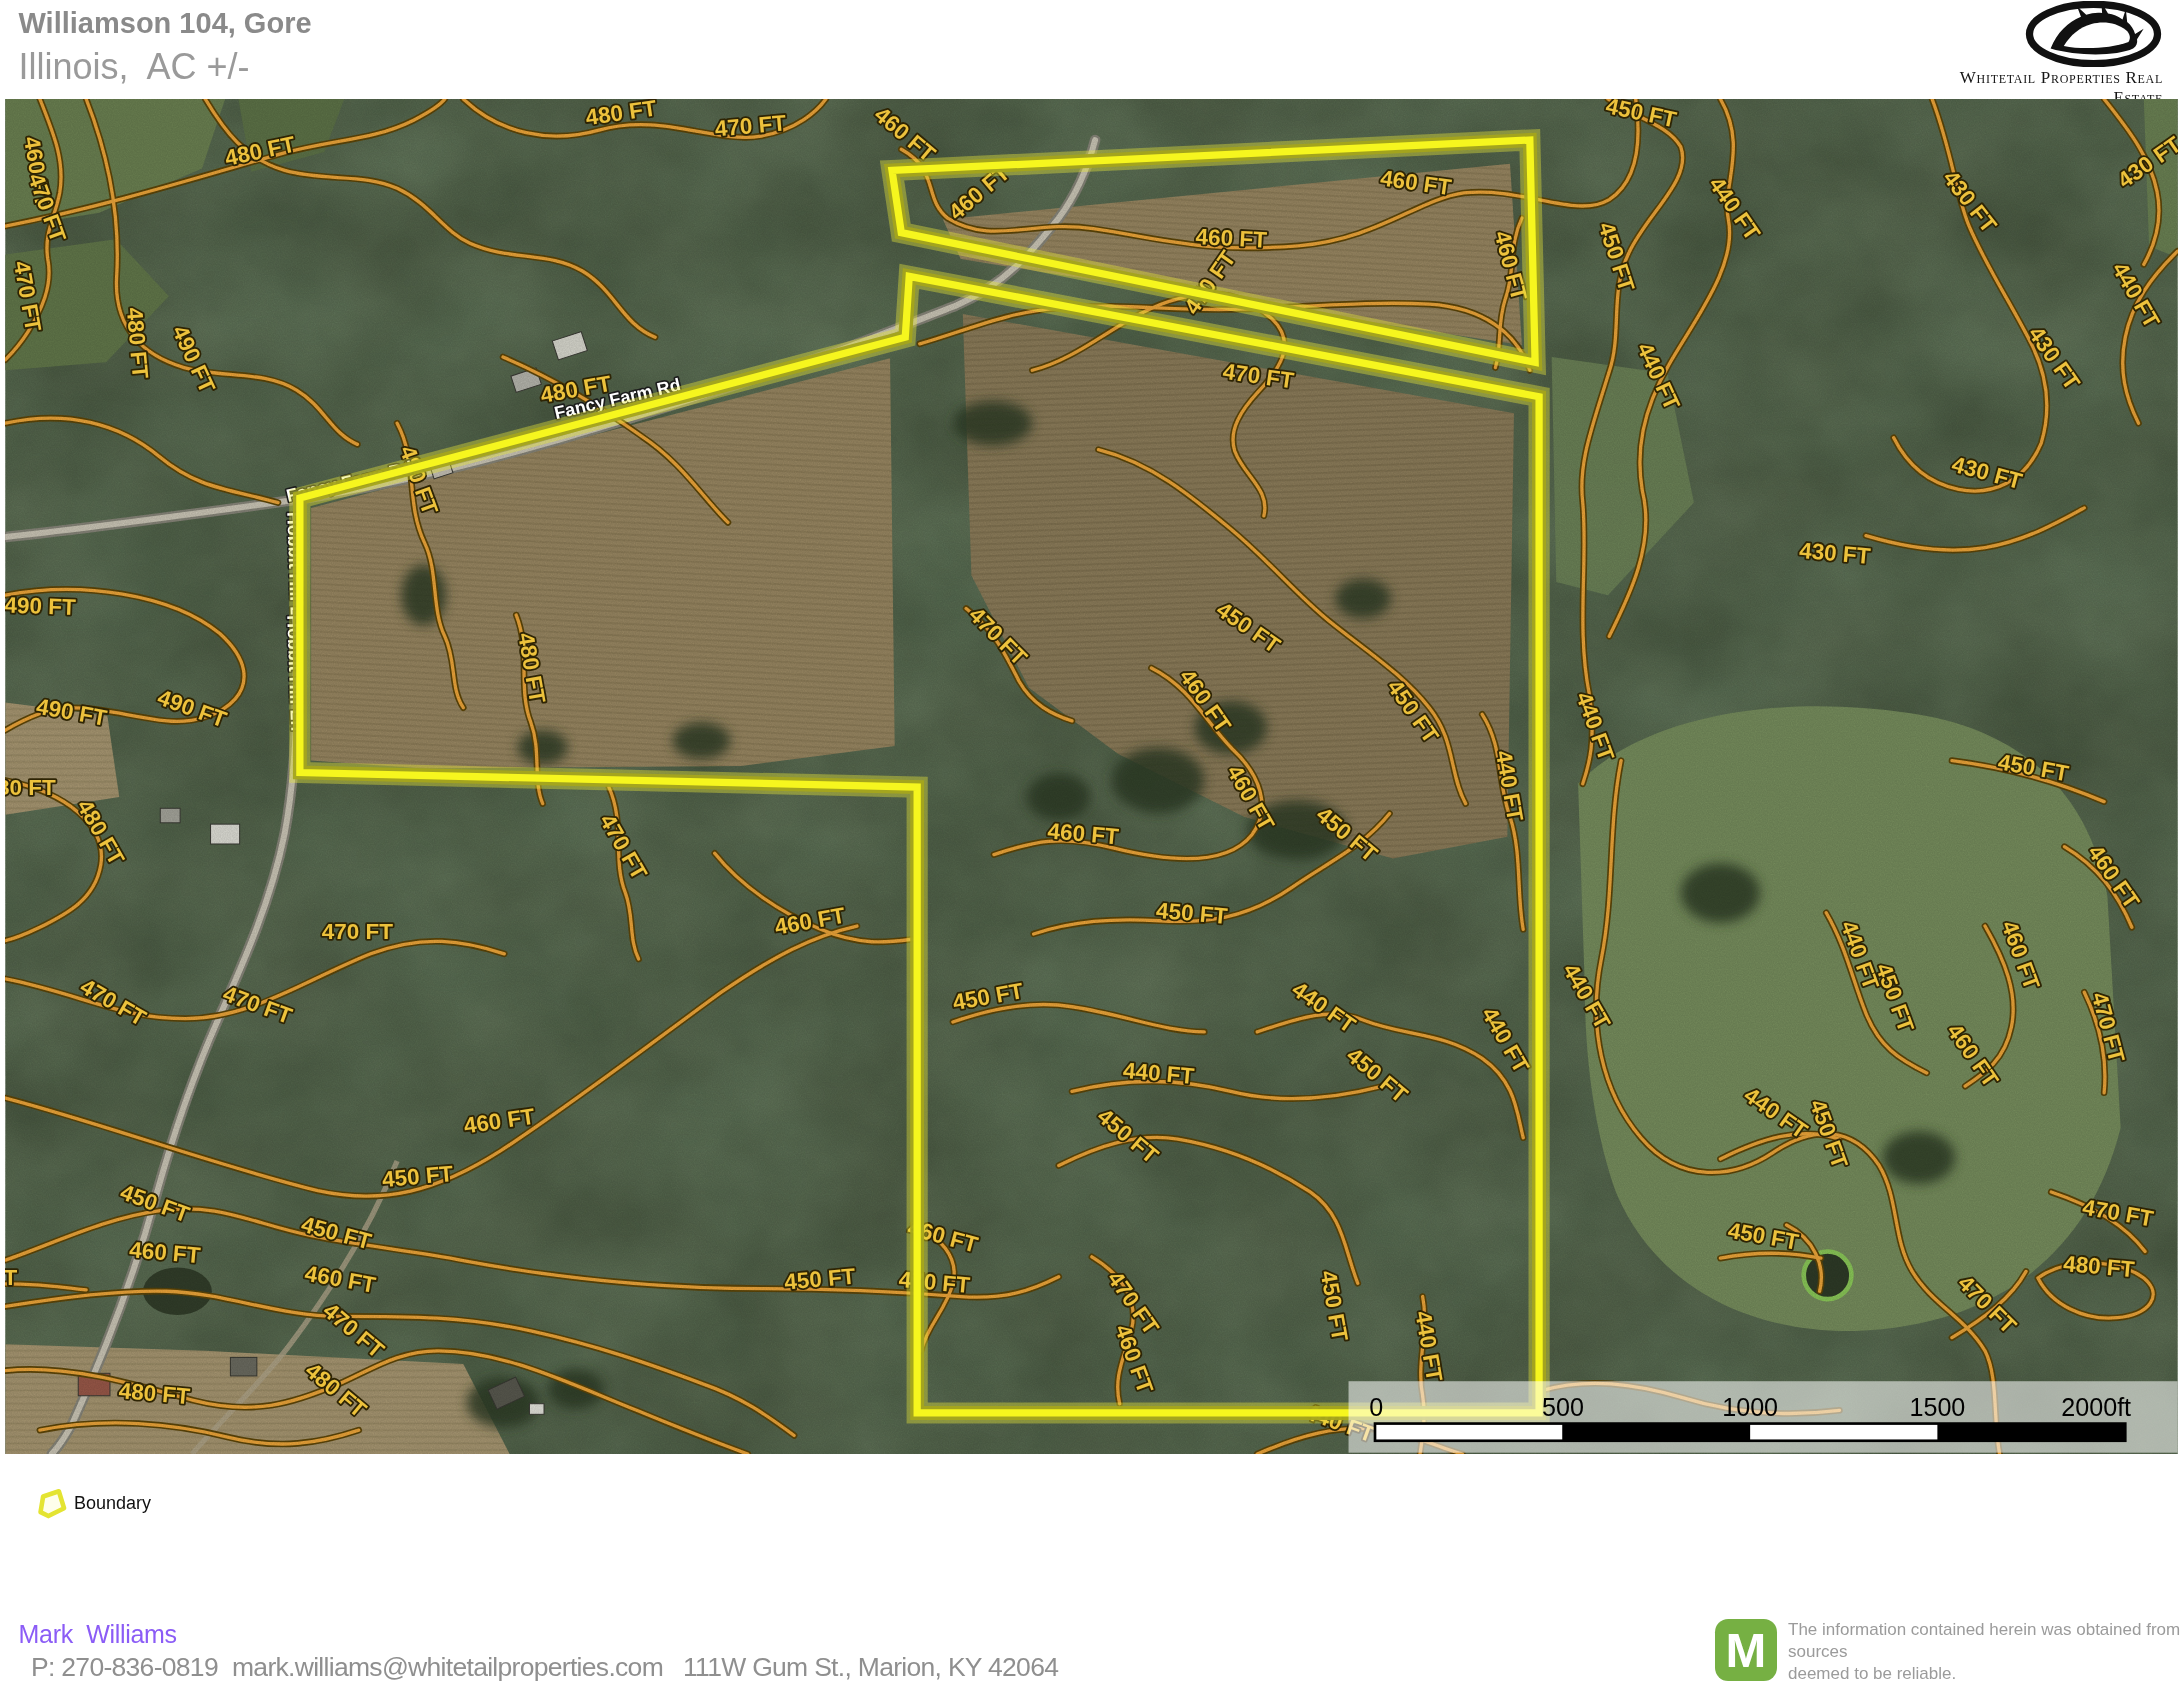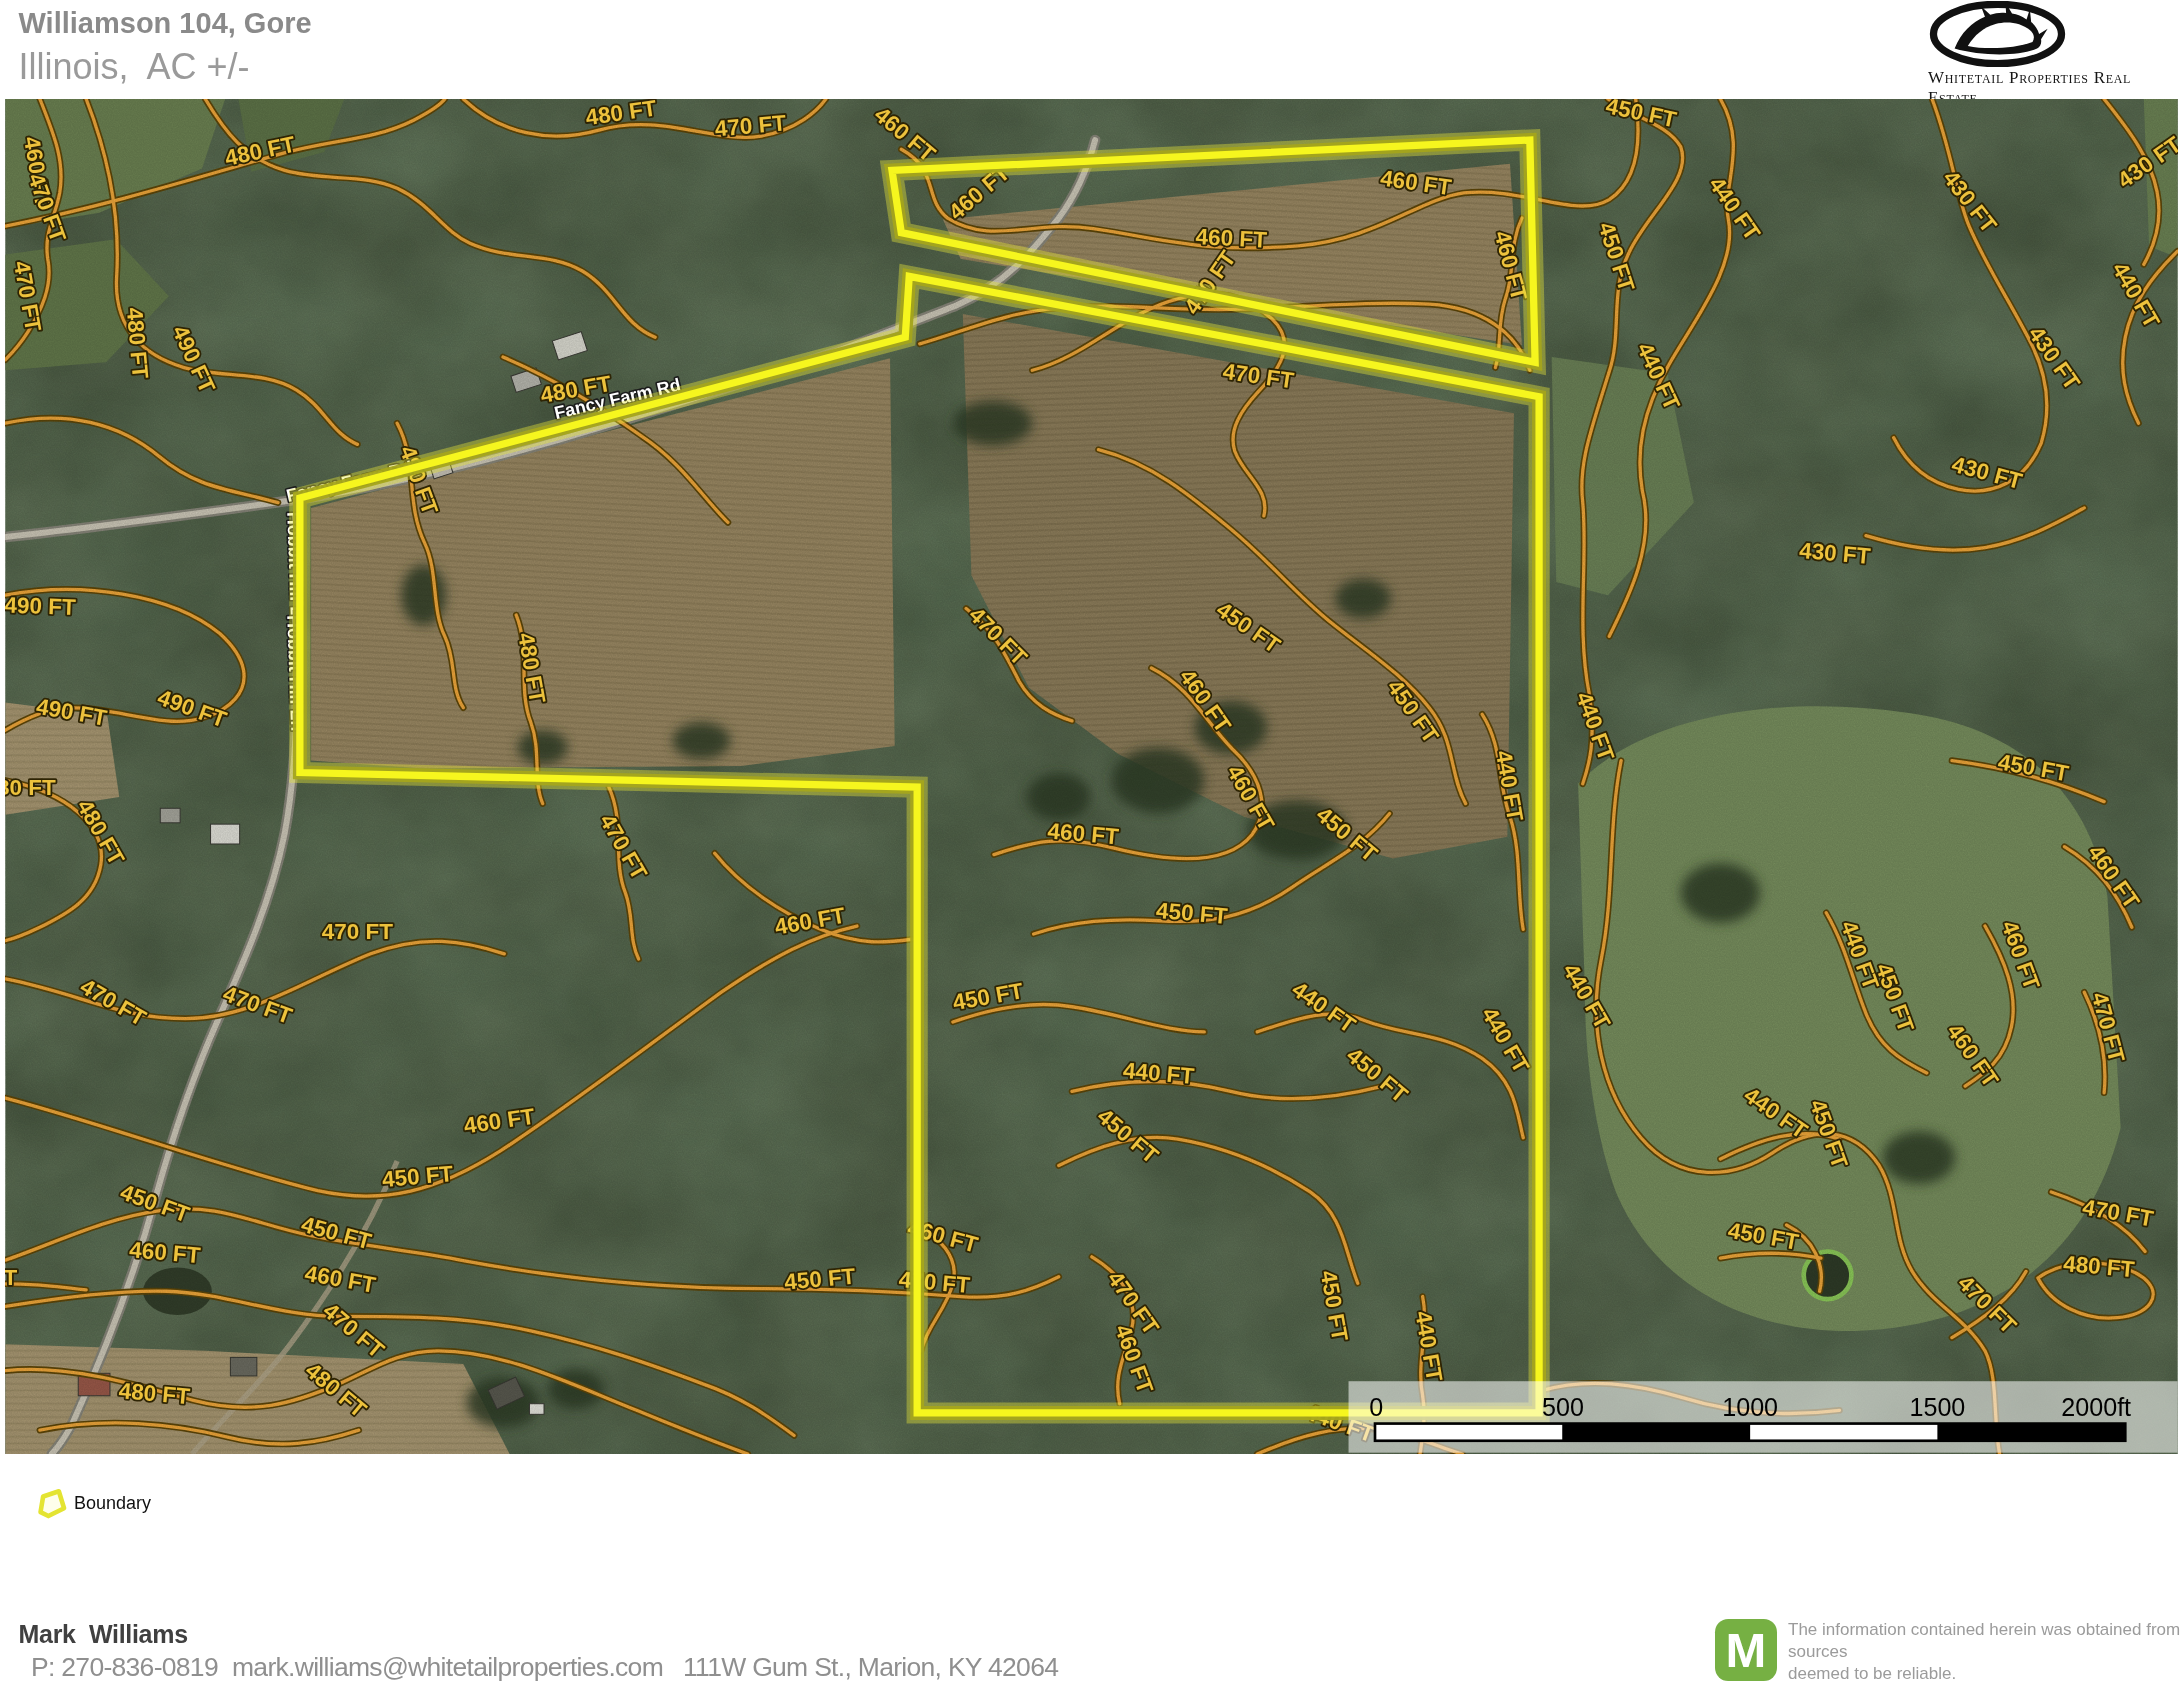--- a/index.html
+++ b/index.html
@@ -1,37 +1,37 @@
 <!DOCTYPE html>
 <html style="font-size:10.6px"><head>
 <meta charset="utf-8">
 <style>
   html,body{margin:0;padding:0;background:#ffffff;}
   body{width:2183px;height:1688px;position:relative;font-family:"Liberation Sans",sans-serif;overflow:hidden;}
 
   
   .hdr-title{position:absolute;left:18.5px;top:6.6px;font-size:29px;font-weight:bold;color:#8a8a8a;letter-spacing:0;}
   .hdr-sub{position:absolute;left:18.5px;top:46px;font-size:36px;color:#9a9a9a;white-space:pre;}
-  .logo{position:absolute;right:4px;top:1.3px;width:251px;text-align:left;}
+  .logo{position:absolute;right:20px;top:1.3px;width:251px;text-align:right;}
   .logo-brand{font-family:"Liberation Serif",serif;font-variant:small-caps;font-size:17px;color:#151515;letter-spacing:0.7px;margin-top:-1.3px;}
   .logo-rule{height:2.6px;background:#151515;width:159px;margin:0.7px auto 1.3px auto;border-radius:1.3px;}
   .logo-tag{font-family:"Liberation Serif",serif;font-size:8.6px;color:#222;letter-spacing:3.3px;}
 
   
   #map-wrap{position:absolute;left:5.3px;top:99px;width:2173px;height:1355px;}
   .contour-label{font:bold 34px "Liberation Sans",sans-serif;fill:#edc23c;stroke:#2e2404;stroke-width:5.5px;paint-order:stroke;stroke-linejoin:round;}
   .road-label{font:bold 27px "Liberation Sans",sans-serif;fill:#ffffff;stroke:#1c1c1c;stroke-width:5px;paint-order:stroke;stroke-linejoin:round;}
   .scale-label{font:38px "Liberation Sans",sans-serif;fill:#000;}
 
   
   .legend{position:absolute;left:34px;top:1486px;display:flex;align-items:center;gap:6px;}
   .legend-label{font-size:18px;color:#111;}
 
   
-  .agent-name{position:absolute;left:18.5px;top:1620px;font-size:25px;font-weight:bold;color:#404040;letter-spacing:-0.3px;white-space:pre;}
+  .agent-name{position:absolute;left:18.5px;top:1620px;font-size:25px;font-weight:normal;color:#8b5cf6;letter-spacing:-0.3px;white-space:pre;}
   .contact-row{position:absolute;left:0;top:1652px;width:1125px;height:33px;color:#8f8f8f;font-size:26.5px;letter-spacing:-0.7px;}
   .contact-phone{position:absolute;left:31px;top:0;text-align:right;}
   .contact-email{position:absolute;left:232px;top:0;}
   .contact-addr{position:absolute;left:683px;top:0;}
 
   .mapright-box{position:absolute;left:1715px;top:1619px;width:62px;height:62px;border-radius:13.2px;background:#76b043;display:flex;align-items:center;justify-content:center;}
   .mapright-m{color:#fff;font-size:49px;font-weight:bold;font-family:"Liberation Sans",sans-serif;line-height:1;}
   .disclaimer{position:absolute;left:1788px;top:1619px;width:397px;font-size:17px;line-height:22px;color:#9b9b9b;}
 </style>
 </head>

